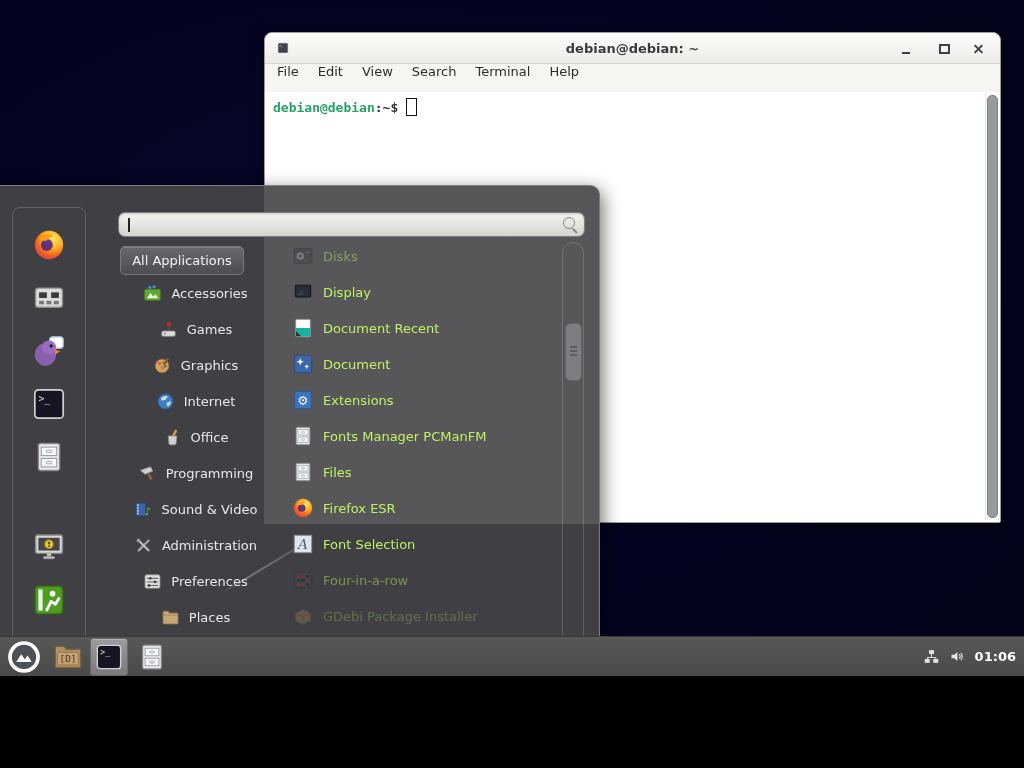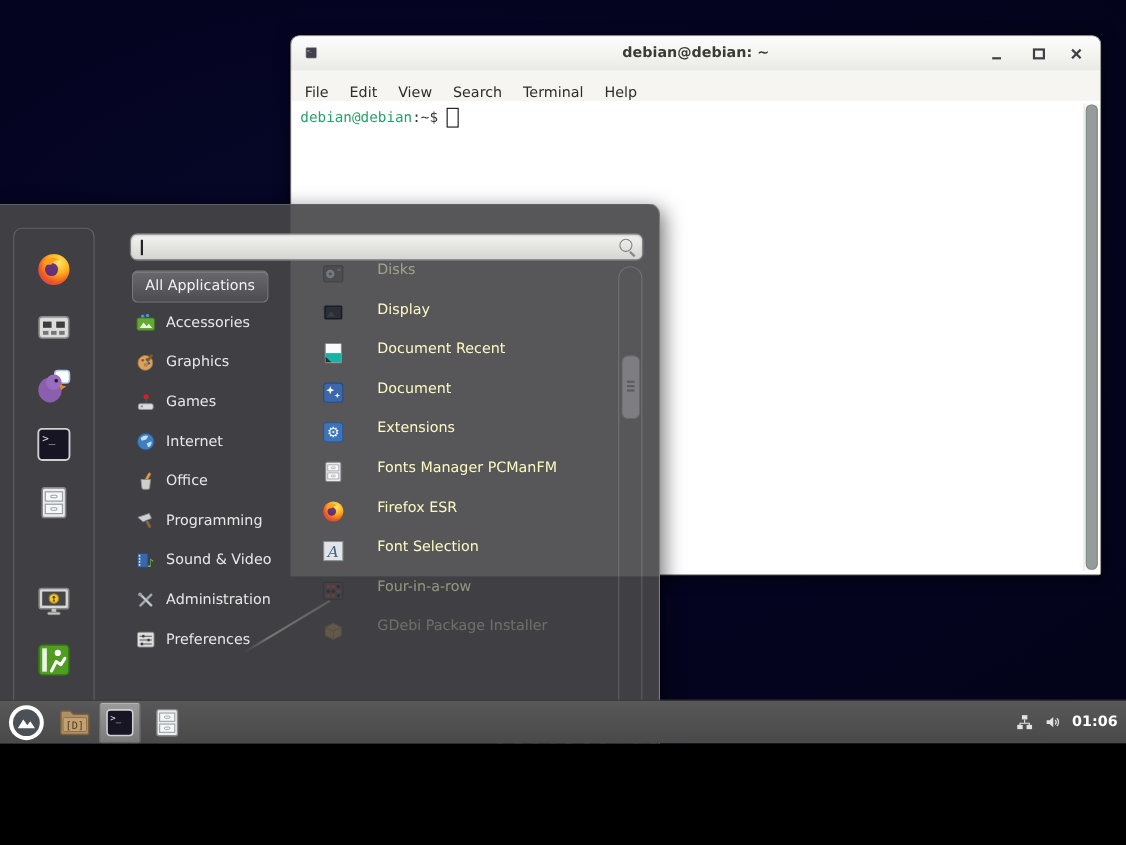--- a/index.html
+++ b/index.html
@@ -17,25 +17,25 @@
   .titlebar .title{font-size:13px;font-weight:bold;color:#3a3a3a;}
   .win-icon{position:absolute;left:12px;top:9px;width:12px;height:12px;opacity:.8;}
   .win-btn{position:absolute;top:8px;width:16px;height:16px;display:flex;align-items:center;justify-content:center;cursor:default;}
   .win-btn.min{right:86px;}.win-btn.max{right:48px;}.win-btn.close{right:14px;}
   .win-btn.min i{width:8px;height:2px;background:#3f4045;margin-top:7px;}
   .win-btn.max i{width:7px;height:6px;border:2px solid #3f4045;}
   .win-btn.close{position:absolute;}
   .win-btn.close::before,.win-btn.close::after{content:"";position:absolute;left:3px;top:7px;width:11px;height:2px;background:#3f4045;}
   .win-btn.close::before{transform:rotate(45deg);}
   .win-btn.close::after{transform:rotate(-45deg);}
-  .tmenubar{height:28px;background:#f6f5f2;display:flex;align-items:flex-end;gap:19px;
+  .tmenubar{height:28px;background:#f6f5f2;display:flex;align-items:flex-start;gap:19px;
     padding-left:12px;font-size:13px;color:#2d2d2d;}
   .tm-item{cursor:default;}
   .tbody{position:relative;height:calc(100% - 60px);background:#fff;
-    font-family:"DejaVu Sans Mono",monospace;font-size:13px;font-weight:normal;
+    font-family:"DejaVu Sans Mono",monospace;font-size:13px;font-weight:bold;
     padding:6px 8px;box-sizing:border-box;border-radius:0 0 2px 2px;}
   .prompt-line{display:flex;align-items:center;}
   .p-user{color:#26a269;}
   .p-path{color:#303436;}
   .cursor{display:inline-block;width:9px;height:16px;border:1.5px solid #111;margin-left:8px;}
   .tscroll{position:absolute;top:2px;bottom:2px;right:2px;width:12px;background:#fafaf8;border-left:1px solid #e4e4e0;}
   .tthumb{position:absolute;top:1px;bottom:1px;left:1px;width:9px;background:#959c99;border:1px solid #7d8481;border-radius:5px;}
 
   
   .appmenu{position:absolute;left:0;top:185px;width:600px;height:542px;
@@ -61,30 +61,30 @@
     display:flex;flex-direction:column;align-items:center;padding-top:20px;box-sizing:border-box;}
   .fav-item{width:34px;height:34px;margin-bottom:19px;cursor:default;}
   .fav-item span{display:block;width:100%;height:100%;}
   .fav-spacer{height:37px;flex:none;}
 
   .cats{position:absolute;left:116px;top:60px;width:152px;}
   .allapps{width:122px;height:27px;margin-left:4px;border-radius:5px;
     background:linear-gradient(#68686d,#4c4c51);border:1px solid #78787d;
     box-shadow:inset 0 1px 0 rgba(255,255,255,.16);
     color:#f2f2f2;font-size:13px;display:flex;align-items:center;justify-content:center;margin-bottom:0;}
-  .cat-row{height:36px;display:flex;align-items:center;gap:9px;font-size:13px;padding-left:7px;}
+  .cat-row{height:36px;display:flex;align-items:center;gap:9px;font-size:13px;padding-left:7px;justify-content:center;}
   .cat-icon{width:19px;height:19px;flex:none;display:block;}
   .cat-icon.noicon{visibility:hidden;}
 
   .pointer-line{position:absolute;left:222px;top:406px;width:91px;height:2px;
     background:linear-gradient(90deg,rgba(200,200,185,0),rgba(200,200,185,.4) 30%,rgba(200,200,185,.2));
     transform:rotate(-31deg);transform-origin:left center;pointer-events:none;}
 
   .apps{position:absolute;left:284px;top:52px;width:278px;}
-  .app-row{height:36px;display:flex;gap:29px;font-size:13px;color:#fef9c3;padding-left:8px;}
+  .app-row{height:36px;display:flex;align-items:center;gap:9px;font-size:13px;color:#bef264;padding-left:8px;}
   .app-row.dim{opacity:.45;}
   .app-row.dimmer{opacity:.25;}
   .app-icon{width:22px;height:22px;flex:none;display:block;}
 
   .appscroll{position:absolute;left:562px;top:56px;width:22px;height:458px;
     border:1px solid rgba(255,255,255,0.16);border-radius:11px;box-sizing:border-box;}
   .appscroll .thumb{position:absolute;left:2px;top:80px;width:15px;height:56px;
     background:#7e7e82;border:1px solid #68686c;border-radius:6px;}
   .appscroll .thumb i{position:absolute;left:4px;right:4px;top:26px;height:1.5px;background:#5d5d61;
     box-shadow:0 -4px 0 #5d5d61,0 4px 0 #5d5d61;}
@@ -264,42 +264,42 @@
               <svg viewBox="0 0 24 24">
                 <circle cx="8.5" cy="4.5" r="2" fill="#4a90d9"></circle>
                 <circle cx="14" cy="3.5" r="2" fill="#4a90d9"></circle>
                 <rect x="2" y="6.5" width="20" height="14" rx="2" fill="#62a832" stroke="#447c1e"></rect>
                 <path d="M5 18l4.5-6.5 3.5 4.5 2.5-3 4 5z" fill="#eaf6df"></path>
               </svg>
             </span>
             <span>Accessories</span>
           </div>
           <div class="cat-row">
+            <span class="cat-icon" data-icon="games-icon">
+              <svg viewBox="0 0 24 24">
+                <circle cx="12.5" cy="6" r="3" fill="#cc2525"></circle>
+                <rect x="11.3" y="8" width="2.4" height="7" fill="#4c4c4e"></rect>
+                <rect x="3.5" y="14" width="17" height="6.5" rx="2" fill="#dddddb" stroke="#96969a"></rect>
+                <rect x="6" y="16" width="3" height="2" rx="1" fill="#8a8a8e"></rect>
+              </svg>
+            </span>
+            <span>Games</span>
+          </div>
+          <div class="cat-row">
             <span class="cat-icon" data-icon="graphics-icon">
               <svg viewBox="0 0 24 24">
                 <circle cx="11.5" cy="12.5" r="8.5" fill="#d9a25d" stroke="#a6763a"></circle>
                 <circle cx="8.5" cy="9.5" r="1.6" fill="#cc3a3a"></circle>
                 <circle cx="13.5" cy="8.5" r="1.6" fill="#3a7c3a"></circle>
                 <circle cx="15.5" cy="13" r="1.6" fill="#3a5acc"></circle>
                 <circle cx="12" cy="14.8" r="2.4" fill="#b98545"></circle>
                 <rect x="15" y="2" width="3" height="10" rx="1.2" transform="rotate(35 16.5 7)" fill="#8a5a2b"></rect>
               </svg>
             </span>
             <span>Graphics</span>
-          </div>
-          <div class="cat-row">
-            <span class="cat-icon" data-icon="games-icon">
-              <svg viewBox="0 0 24 24">
-                <circle cx="12.5" cy="6" r="3" fill="#cc2525"></circle>
-                <rect x="11.3" y="8" width="2.4" height="7" fill="#4c4c4e"></rect>
-                <rect x="3.5" y="14" width="17" height="6.5" rx="2" fill="#dddddb" stroke="#96969a"></rect>
-                <rect x="6" y="16" width="3" height="2" rx="1" fill="#8a8a8e"></rect>
-              </svg>
-            </span>
-            <span>Games</span>
           </div>
           <div class="cat-row">
             <span class="cat-icon" data-icon="internet-icon">
               <svg viewBox="0 0 24 24">
                 <circle cx="12" cy="12" r="9.5" fill="#3f7ec1" stroke="#295a94"></circle>
                 <path d="M6 8c2.5-3 6.5-3.8 9-2.5l-2.5 4L7.5 11z" fill="#c3ddf0"></path>
                 <path d="M13 14l5.5-2.5c.8 3-.8 6-3.8 7z" fill="#c3ddf0"></path>
               </svg>
             </span>
             <span>Internet</span>
@@ -356,20 +356,29 @@
                 </g>
                 <g fill="#3a3a3e">
                   <rect x="8" y="6.5" width="2.5" height="3"></rect>
                   <rect x="14" y="11" width="2.5" height="3"></rect>
                   <rect x="6.5" y="15.5" width="2.5" height="3"></rect>
                 </g>
               </svg>
             </span>
             <span>Preferences</span>
           </div>
+          <div class="cat-row">
+            <span class="cat-icon" data-icon="places-icon">
+              <svg viewBox="0 0 24 24">
+                <path d="M2.5 7V5.2c0-.7.5-1.2 1.2-1.2h5.1L11 6.4h9.3c.7 0 1.2.5 1.2 1.2V19c0 .7-.5 1.2-1.2 1.2H3.7c-.7 0-1.2-.5-1.2-1.2z" fill="#c4a678" stroke="#8f7443"></path>
+                <path d="M2.5 9h19" stroke="#8f7443" stroke-width="0.6"></path>
+              </svg>
+            </span>
+            <span>Places</span>
+          </div>
         </div>
     </div>
 
     <div class="pointer-line"></div>
 
     <div class="apps">
         <div class="app-row dim">
           <span class="app-icon" data-icon="disks-icon">
             <svg viewBox="0 0 24 24">
               <rect x="2.5" y="4" width="19" height="16" rx="2" fill="#3e4248" stroke="#26292d"></rect>
@@ -423,20 +432,32 @@
           <span class="app-icon" data-icon="file-cabinet-icon">
             <svg viewBox="0 0 24 24">
               <rect x="4.5" y="2.5" width="15" height="19" rx="1.5" fill="#ecedef" stroke="#86898d"></rect>
               <rect x="6.5" y="5" width="11" height="6" fill="#f6f7f8" stroke="#9aa0a5" stroke-width="0.8"></rect>
               <rect x="6.5" y="13" width="11" height="6" fill="#f6f7f8" stroke="#9aa0a5" stroke-width="0.8"></rect>
               <rect x="10" y="7.2" width="4" height="1.6" rx="0.8" fill="#fff" stroke="#9aa0a5" stroke-width="0.7"></rect>
               <rect x="10" y="15.2" width="4" height="1.6" rx="0.8" fill="#fff" stroke="#9aa0a5" stroke-width="0.7"></rect>
             </svg>
           </span>
           <span>Fonts Manager PCManFM</span>
+        </div>
+        <div class="app-row">
+          <span class="app-icon" data-icon="file-cabinet-icon">
+            <svg viewBox="0 0 24 24">
+              <rect x="4.5" y="2.5" width="15" height="19" rx="1.5" fill="#ecedef" stroke="#86898d"></rect>
+              <rect x="6.5" y="5" width="11" height="6" fill="#f6f7f8" stroke="#9aa0a5" stroke-width="0.8"></rect>
+              <rect x="6.5" y="13" width="11" height="6" fill="#f6f7f8" stroke="#9aa0a5" stroke-width="0.8"></rect>
+              <rect x="10" y="7.2" width="4" height="1.6" rx="0.8" fill="#fff" stroke="#9aa0a5" stroke-width="0.7"></rect>
+              <rect x="10" y="15.2" width="4" height="1.6" rx="0.8" fill="#fff" stroke="#9aa0a5" stroke-width="0.7"></rect>
+            </svg>
+          </span>
+          <span>Files</span>
         </div>
         <div class="app-row">
           <span class="app-icon" data-icon="firefox-icon">
             <svg viewBox="0 0 24 24">
               <defs>
                 <radialGradient id="fxg" cx="65%" cy="28%" r="90%">
                   <stop offset="0%" stop-color="#ffe566"></stop>
                   <stop offset="38%" stop-color="#ffb11f"></stop>
                   <stop offset="70%" stop-color="#f0581e"></stop>
                   <stop offset="100%" stop-color="#c23a92"></stop>

